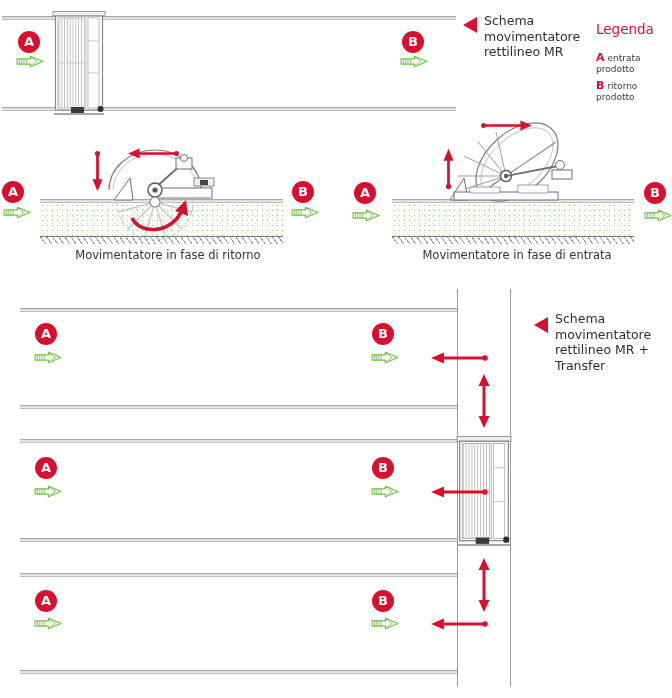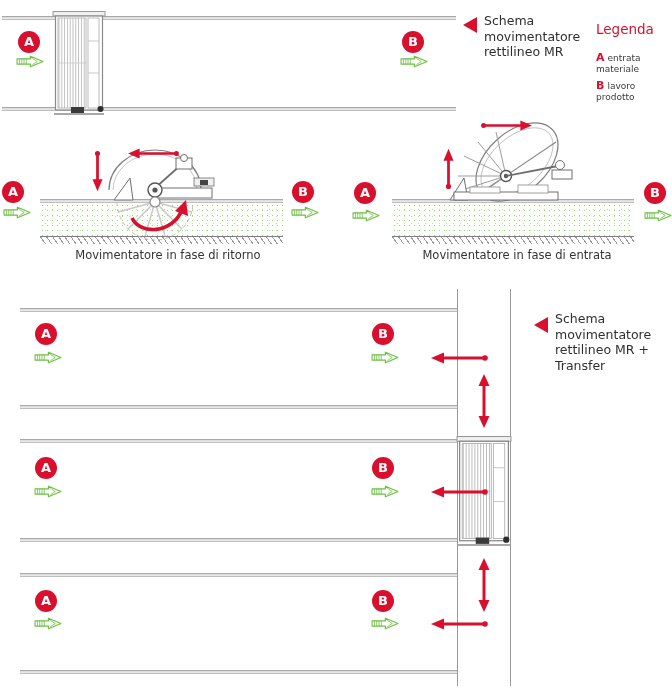--- a/index.html
+++ b/index.html
@@ -110,24 +110,24 @@
 
     <div class="tri-left" style="left:463px;top:17px;"></div>
     <div class="schema-title" style="left:484px;top:13px;">Schema
 movimentatore
 rettilineo MR</div>
   </div>
 
   <div class="legend">
     <div class="legend-title">Legenda</div>
     <div class="legend-item" style="margin-top:16px;">
-      <span class="key">A</span><span>entrata materiale</span>
+      <span class="key">A</span><span>entrata prodotto</span>
     </div>
     <div class="legend-item" style="margin-top:7px;">
-      <span class="key">B</span><span>lavoro prodotto</span>
+      <span class="key">B</span><span>ritorno prodotto</span>
     </div>
   </div>
 
   <div>
     <div class="rail" style="left:40px;top:199px;width:243px;"></div>
     <div class="ground" style="left:40px;top:203px;width:243px;"></div>
     <div class="hatch" style="left:40px;top:237px;width:243px;"></div>
 
     <svg class="abs" style="left:88px;top:132px" width="140" height="116" viewBox="0 0 140 116">
 

